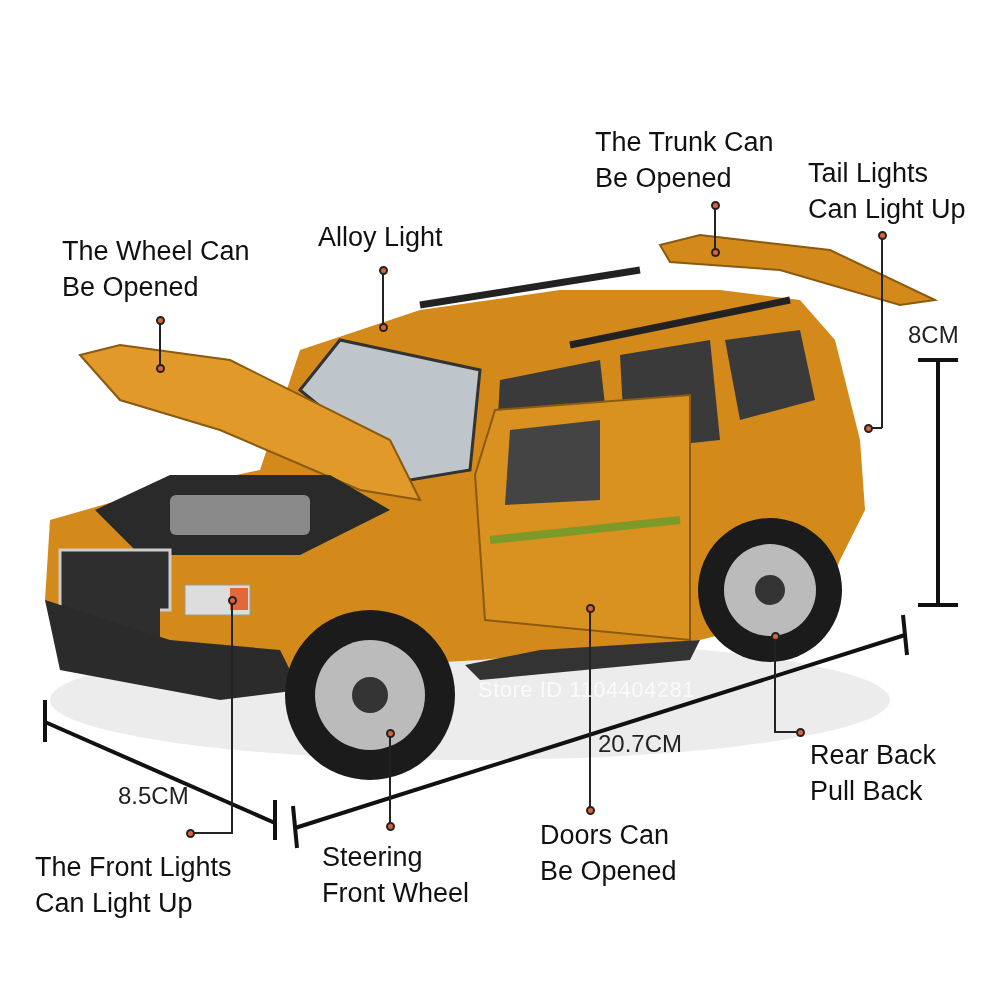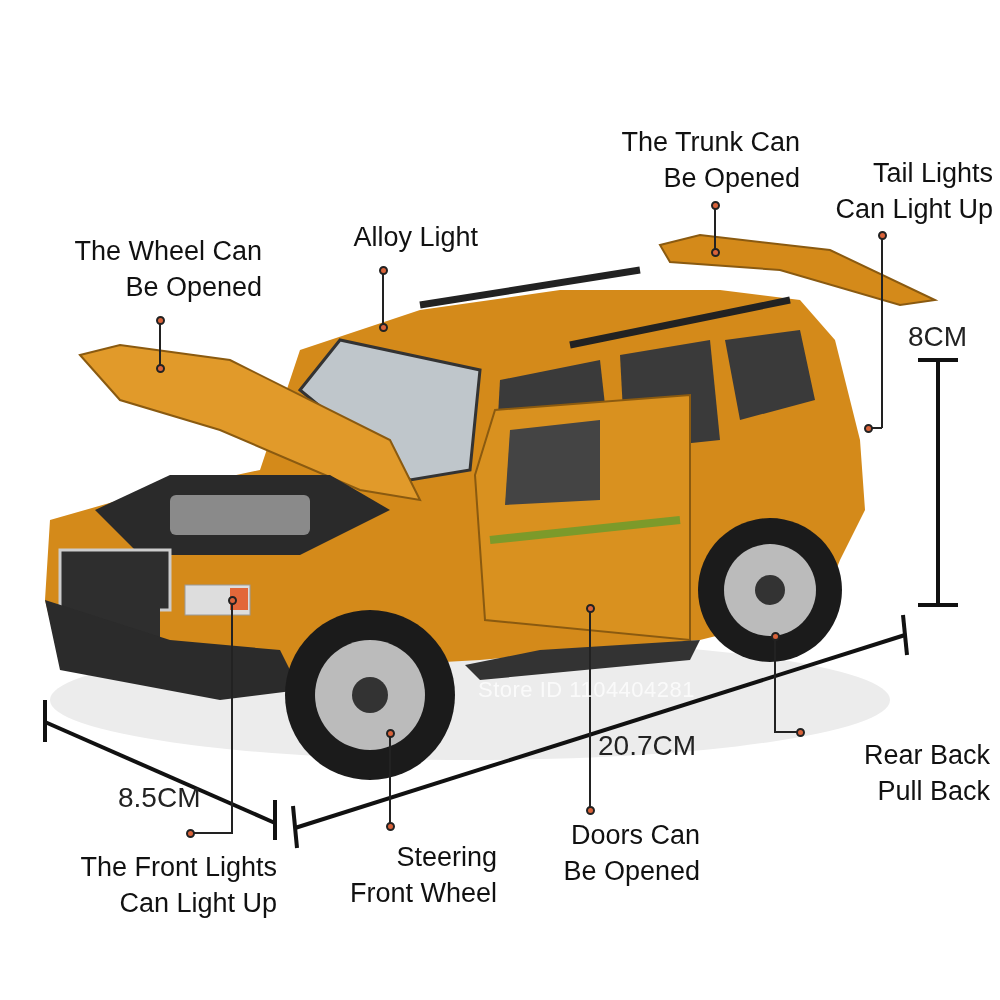--- a/index.html
+++ b/index.html
@@ -1,18 +1,18 @@
 <!DOCTYPE html>
 <html><head>
 <meta charset="utf-8">
 <style>
   html,body{margin:0;padding:0;background:#fff;}
   #stage{position:relative;width:1000px;height:1000px;overflow:hidden;background:#fff;font-family:"Liberation Sans","DejaVu Sans",sans-serif;color:#111;}
-  .label{position:absolute;font-size:27px;line-height:36px;text-align:right;white-space:nowrap;color:#111;}
-  .dim{position:absolute;font-size:28px;color:#222;white-space:nowrap;}
+  .label{position:absolute;font-size:27px;line-height:36px;text-align:left;white-space:nowrap;color:#111;}
+  .dim{position:absolute;font-size:24px;color:#222;white-space:nowrap;}
   .dot{position:absolute;width:9px;height:9px;border-radius:50%;background:#d9633a;border:2px solid #222;box-sizing:border-box;}
   .wm{position:absolute;font-size:22px;color:rgba(255,255,255,0.75);letter-spacing:0.5px;}
   svg{position:absolute;left:0;top:0;}
 </style>
 </head>
 <body>
 
 <div id="stage">
 
   <svg width="1000" height="1000">
@@ -106,21 +106,21 @@
     <div>Alloy Light</div>
   </div>
   <div class="label" style="left:595px;top:124px;width:205px;">
     <div>The Trunk Can</div>
     <div>Be Opened</div>
   </div>
   <div class="label" style="left:808px;top:155px;width:185px;">
     <div>Tail Lights</div>
     <div>Can Light Up</div>
   </div>
-  <div class="label" style="left:52px;top:849px;width:225px;">
+  <div class="label" style="left:35px;top:849px;width:225px;">
     <div>The Front Lights</div>
     <div>Can Light Up</div>
   </div>
   <div class="label" style="left:322px;top:839px;width:175px;">
     <div>Steering</div>
     <div>Front Wheel</div>
   </div>
   <div class="label" style="left:540px;top:817px;width:160px;">
     <div>Doors Can</div>
     <div>Be Opened</div>

